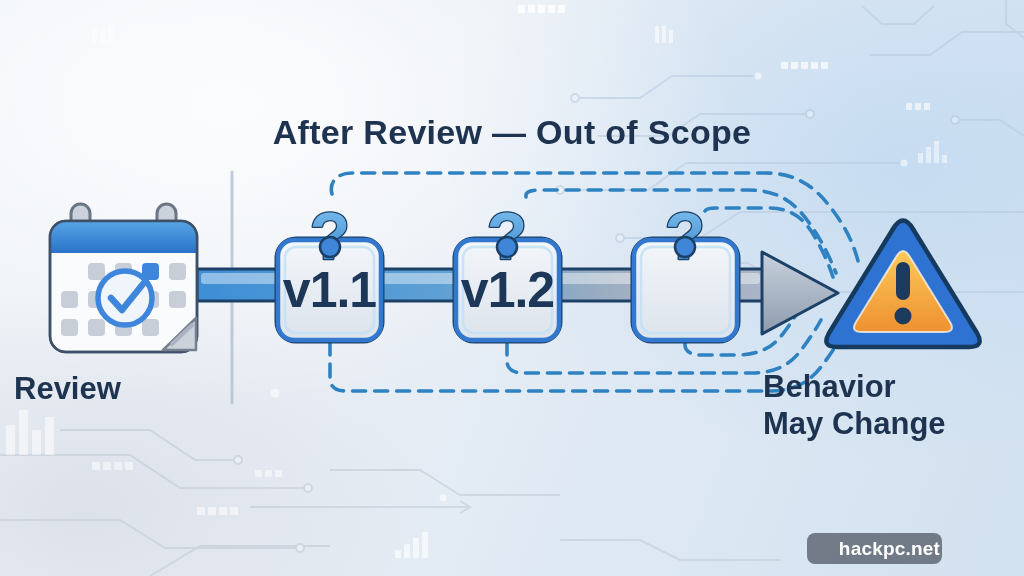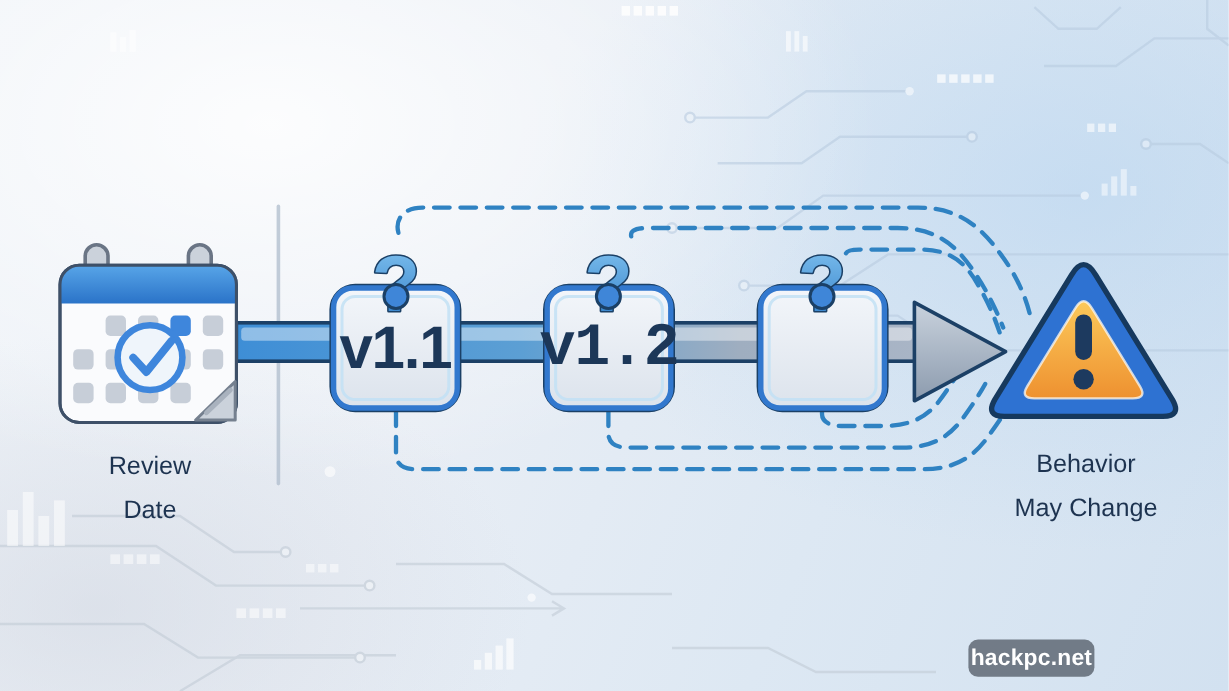--- a/index.html
+++ b/index.html
@@ -11,37 +11,37 @@
       radial-gradient(700px 460px at 88% 28%, rgba(182,212,240,.55), rgba(182,212,240,0) 65%),
       radial-gradient(600px 380px at 8% 88%, rgba(205,211,222,.5), rgba(205,211,222,0) 60%),
       linear-gradient(112deg,#eff3f8 0%,#e9eef5 38%,#dde8f3 68%,#d2e1f0 100%);
   }
   .art { position:absolute; left:0; top:0; }
   .title {
     position:absolute; top:113px; left:0; width:1024px; text-align:center;
     font-size:34px; font-weight:700; color:#1d3350; letter-spacing:.3px;
   }
   .caption {
-    position:absolute; text-align:center; font-weight:400; color:#1d3350;
-    font-size:21px; line-height:37px;
+    position:absolute; font-weight:700; color:#1d3350;
+    font-size:31px; line-height:37px;
   }
   .caption span { display:block; }
   .caption-review  { left:14px;  width:222px; top:370px; }
   .caption-behavior{ left:763px; width:284px; top:368px; }
   .version-label {
     position:absolute; top:240px; width:103px; height:100px;
     display:flex; align-items:center; justify-content:center;
     font-size:50px; font-weight:700; color:#1c3758; letter-spacing:-1px;
   }
-  .vl-1 { left:278px; } .vl-2 { left:456px;font-family:Liberation Mono, monospace; } .vl-3 { left:634px; }
+  .vl-1 { left:278px; } .vl-2 { left:456px; } .vl-3 { left:634px; }
   .watermark {
     position:absolute; left:807px; top:533px; width:105px; height:31px;
     background:rgba(99,108,120,.88); border-radius:8px;
     display:flex; align-items:center; justify-content:center;
-    color:#ffffff; font-size:19px; font-weight:700; letter-spacing:.2px;
+    color:#ffffff; font-size:19px; font-weight:700; letter-spacing:.2px;padding-left:30px;
   }
   .qmark-text {
     font-family:"Liberation Sans","DejaVu Sans",sans-serif;
     font-size:66px; font-weight:700; paint-order:stroke;
     stroke:#1b4066; stroke-width:2.6px; stroke-linejoin:round;
   }
 </style>
 </head>
 <body>
 
@@ -249,24 +249,24 @@
     </g>
 
     <g>
       <path d="M 893 229 Q 903 212 913 229 L 977 333 Q 985 347 969 347 L 837 347 Q 821 347 829 333 Z" fill="#2E72D2" stroke="#16395E" stroke-width="4.5" stroke-linejoin="round"></path>
       <path d="M 896 257 Q 903 245 910 257 L 950 322 Q 956 332 944 332 L 862 332 Q 850 332 856 322 Z" fill="url(#triGrad)" stroke="rgba(255,250,240,0.75)" stroke-width="2" stroke-linejoin="round"></path>
       <rect x="896" y="262" width="14" height="38" rx="7" fill="#1D3A5F"></rect>
       <circle cx="903" cy="316" r="8.5" fill="#1D3A5F"></circle>
     </g>
   </svg>
 
+  <div class="title">After Review — Out of Scope</div>
 
   <div class="caption caption-review">
     <span>Review</span>
-    <span>Date</span>
   </div>
 
   <div class="version-label vl-1">v1.1</div>
   <div class="version-label vl-2">v1.2</div>
 
   <div class="caption caption-behavior">
     <span>Behavior</span>
     <span>May Change</span>
   </div>
 

